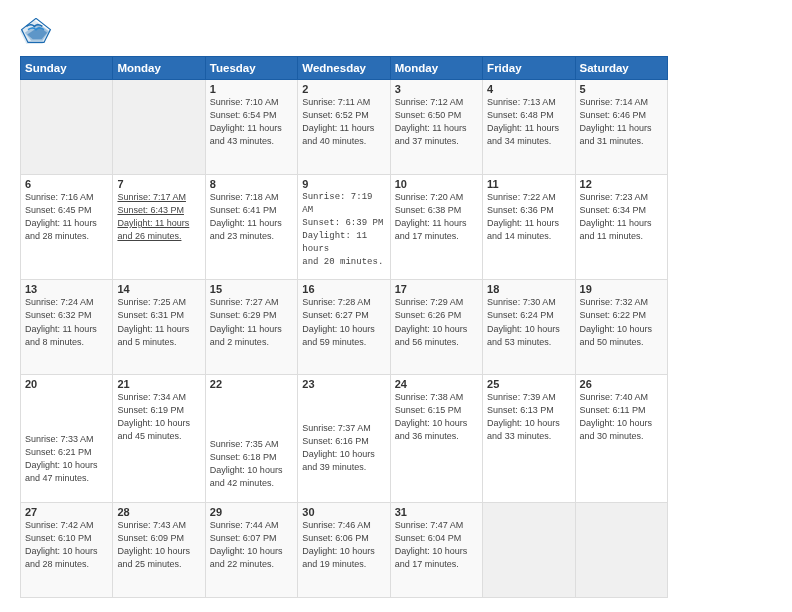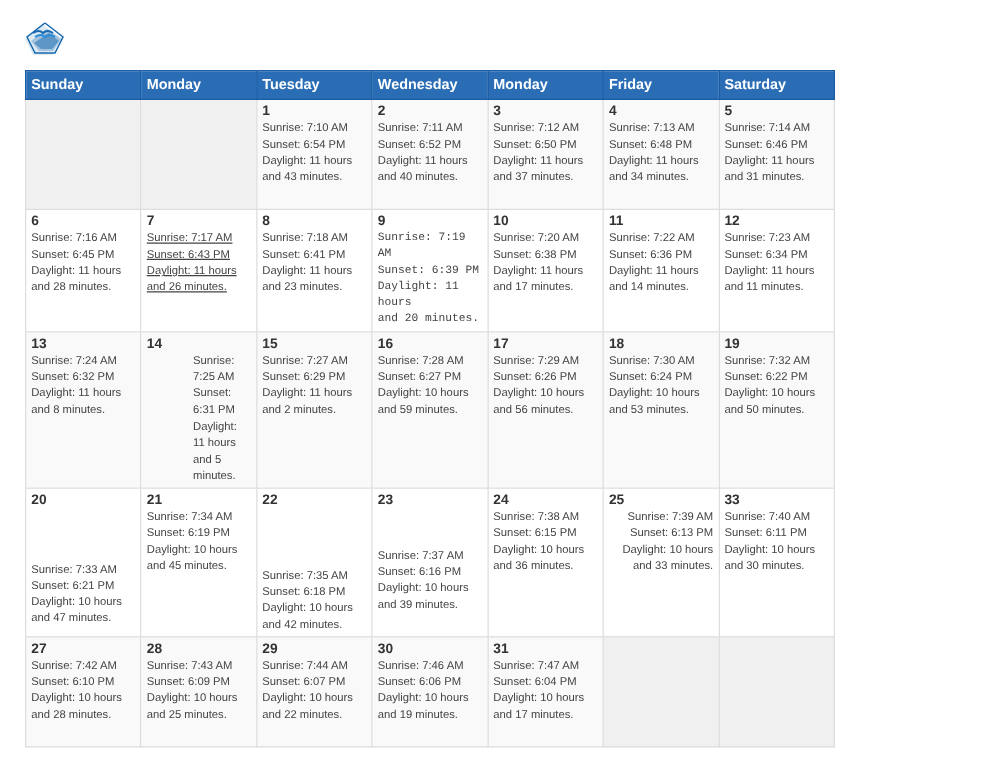--- a/index.html
+++ b/index.html
@@ -230,21 +230,21 @@
         <tr>
           <td>
             <span class="day-num">13</span>
             <div class="day-info" style="white-space: pre-line;">Sunrise: 7:24 AM
 Sunset: 6:32 PM
 Daylight: 11 hours
 and 8 minutes.</div>
           </td>
           <td>
             <span class="day-num">14</span>
-            <div class="day-info" style="white-space: pre-line; margin-left: 37px;">Sunrise: 7:25 AM
+            <div class="day-info" style="white-space: pre-line;">Sunrise: 7:25 AM
 Sunset: 6:31 PM
 Daylight: 11 hours
 and 5 minutes.</div>
           </td>
           <td>
             <span class="day-num">15</span>
             <div class="day-info" style="white-space: pre-line;">Sunrise: 7:27 AM
 Sunset: 6:29 PM
 Daylight: 11 hours
 and 2 minutes.</div>
@@ -309,27 +309,27 @@
           </td>
           <td>
             <span class="day-num">24</span>
             <div class="day-info" style="white-space: pre-line;">Sunrise: 7:38 AM
 Sunset: 6:15 PM
 Daylight: 10 hours
 and 36 minutes.</div>
           </td>
           <td>
             <span class="day-num">25</span>
-            <div class="day-info" style="white-space: pre-line; text-align: right;">Sunrise: 7:39 AM
+            <div class="day-info" style="white-space: pre-line;">Sunrise: 7:39 AM
 Sunset: 6:13 PM
 Daylight: 10 hours
 and 33 minutes.</div>
           </td>
           <td>
-            <span class="day-num">33</span>
+            <span class="day-num">26</span>
             <div class="day-info" style="white-space: pre-line;">Sunrise: 7:40 AM
 Sunset: 6:11 PM
 Daylight: 10 hours
 and 30 minutes.</div>
           </td>
         </tr>
         <tr>
           <td>
             <span class="day-num">27</span>
             <div class="day-info" style="white-space: pre-line;">Sunrise: 7:42 AM

